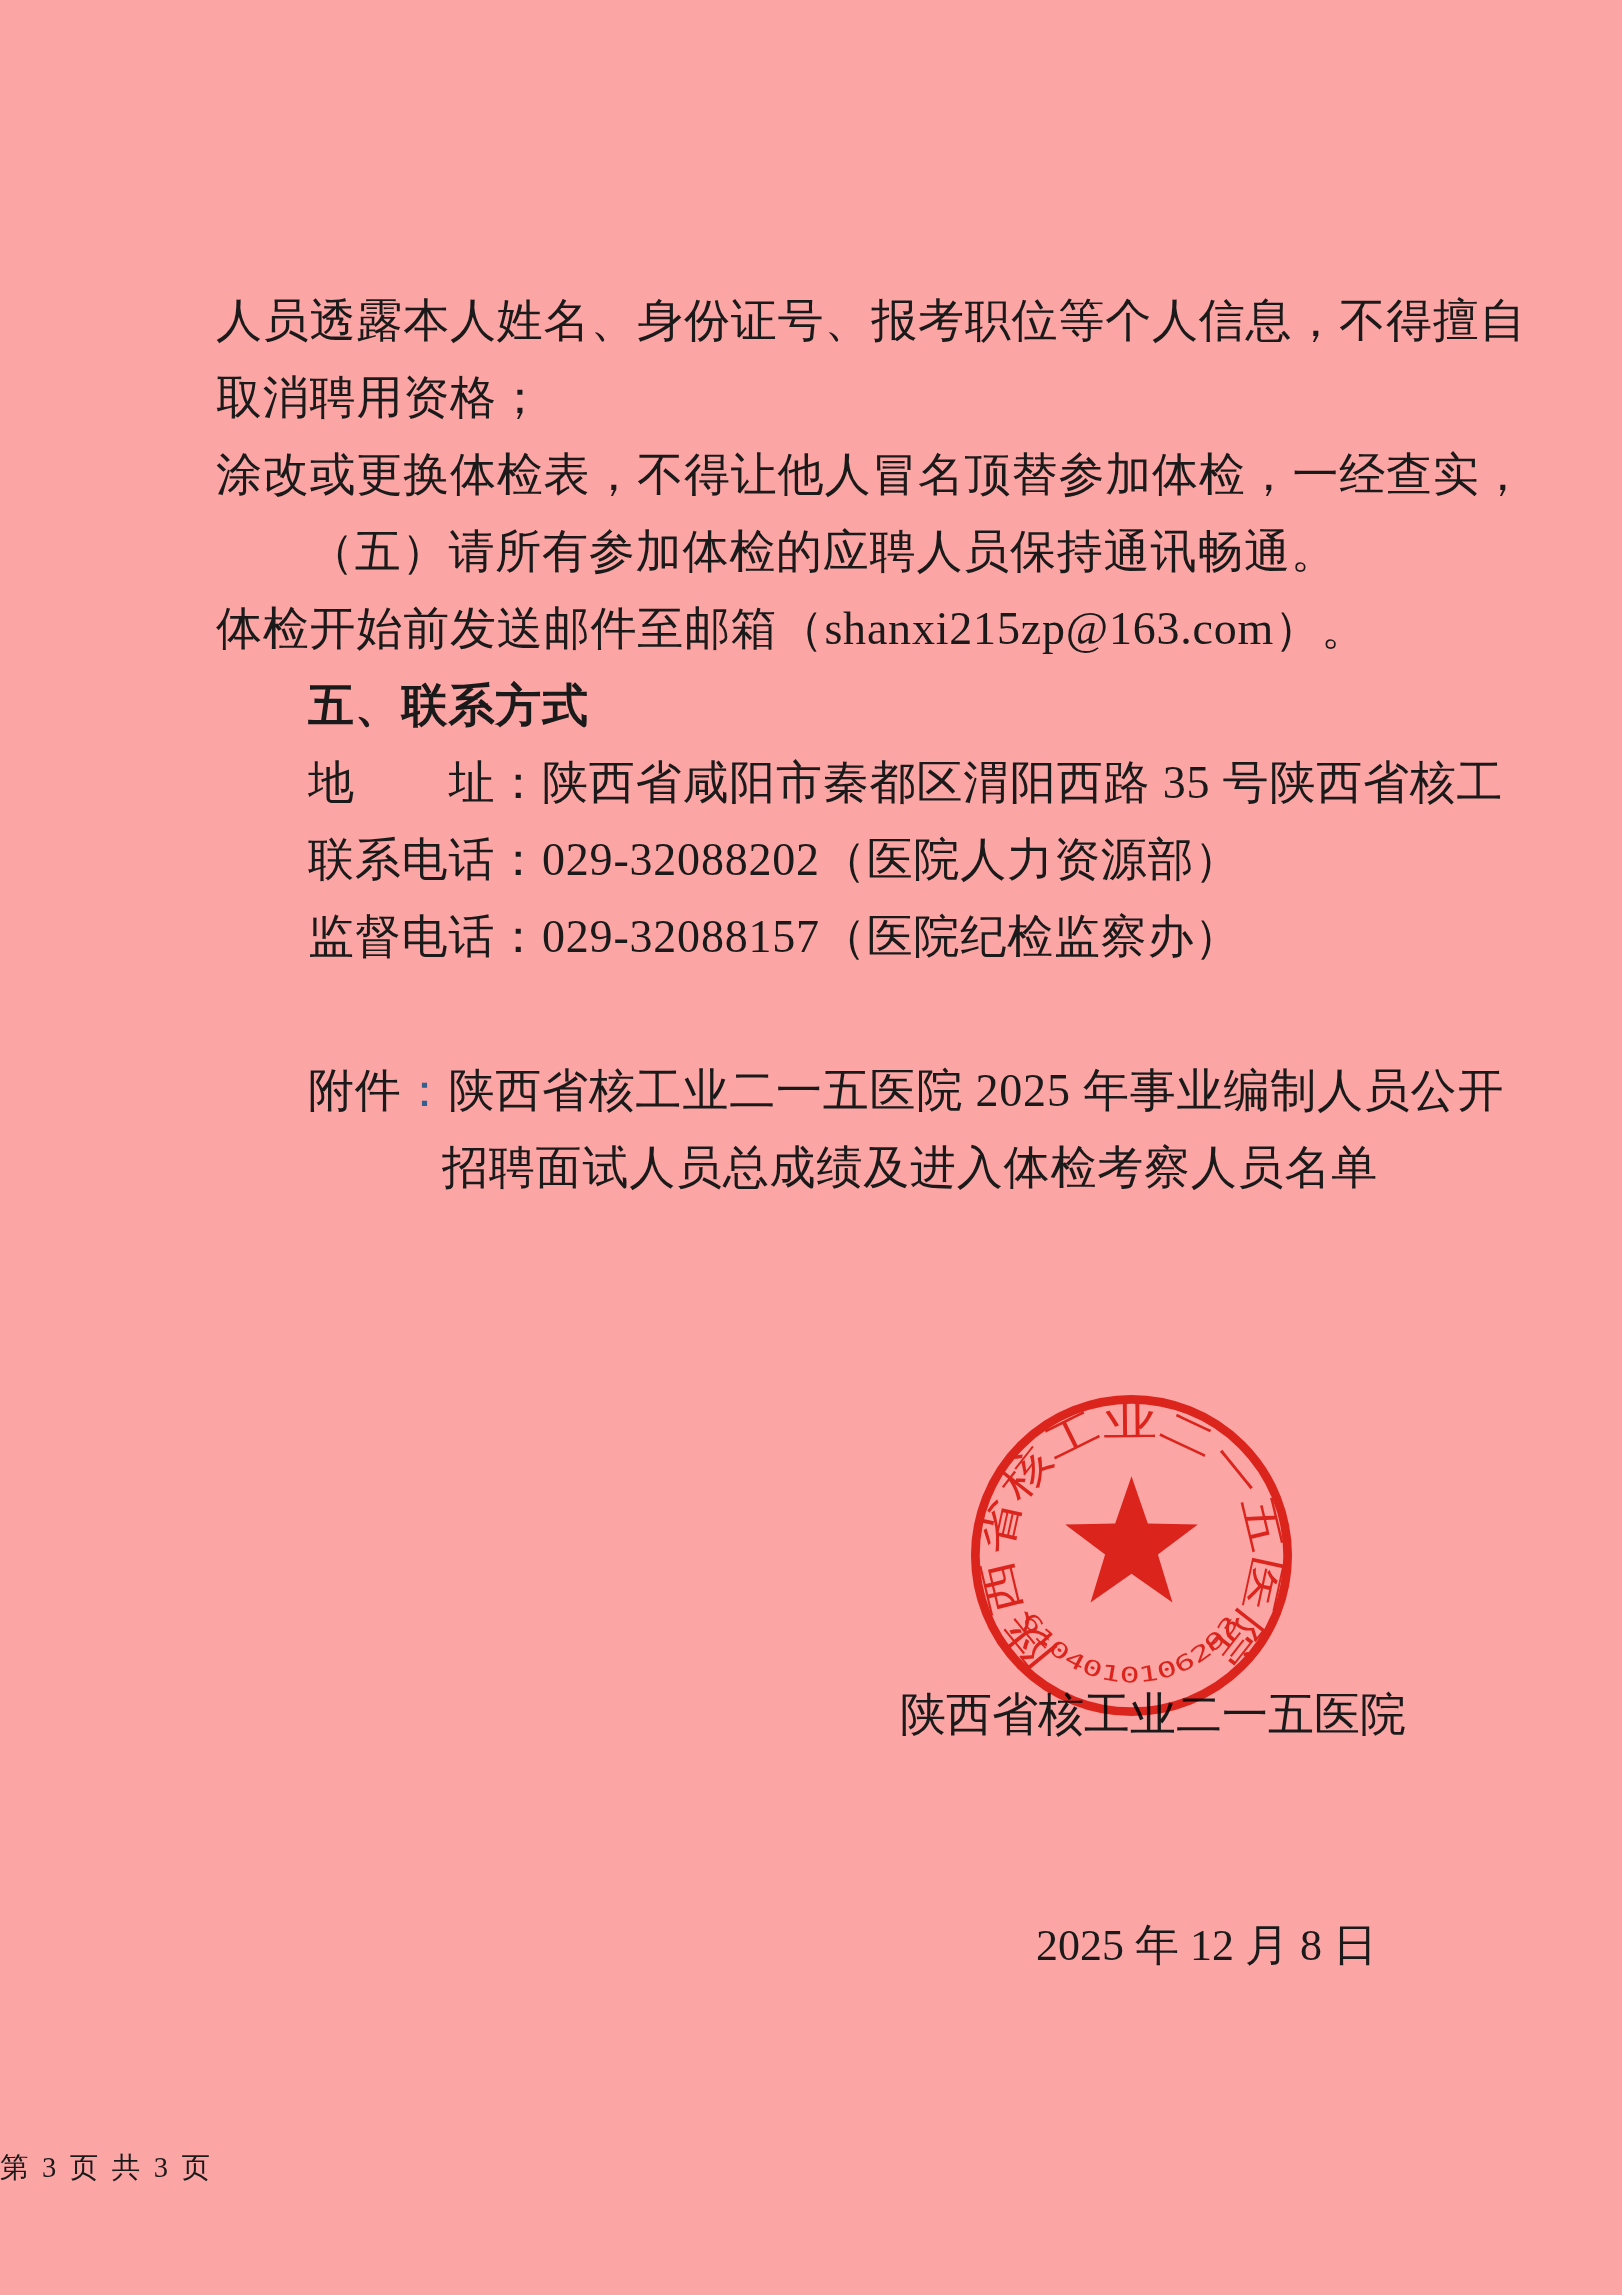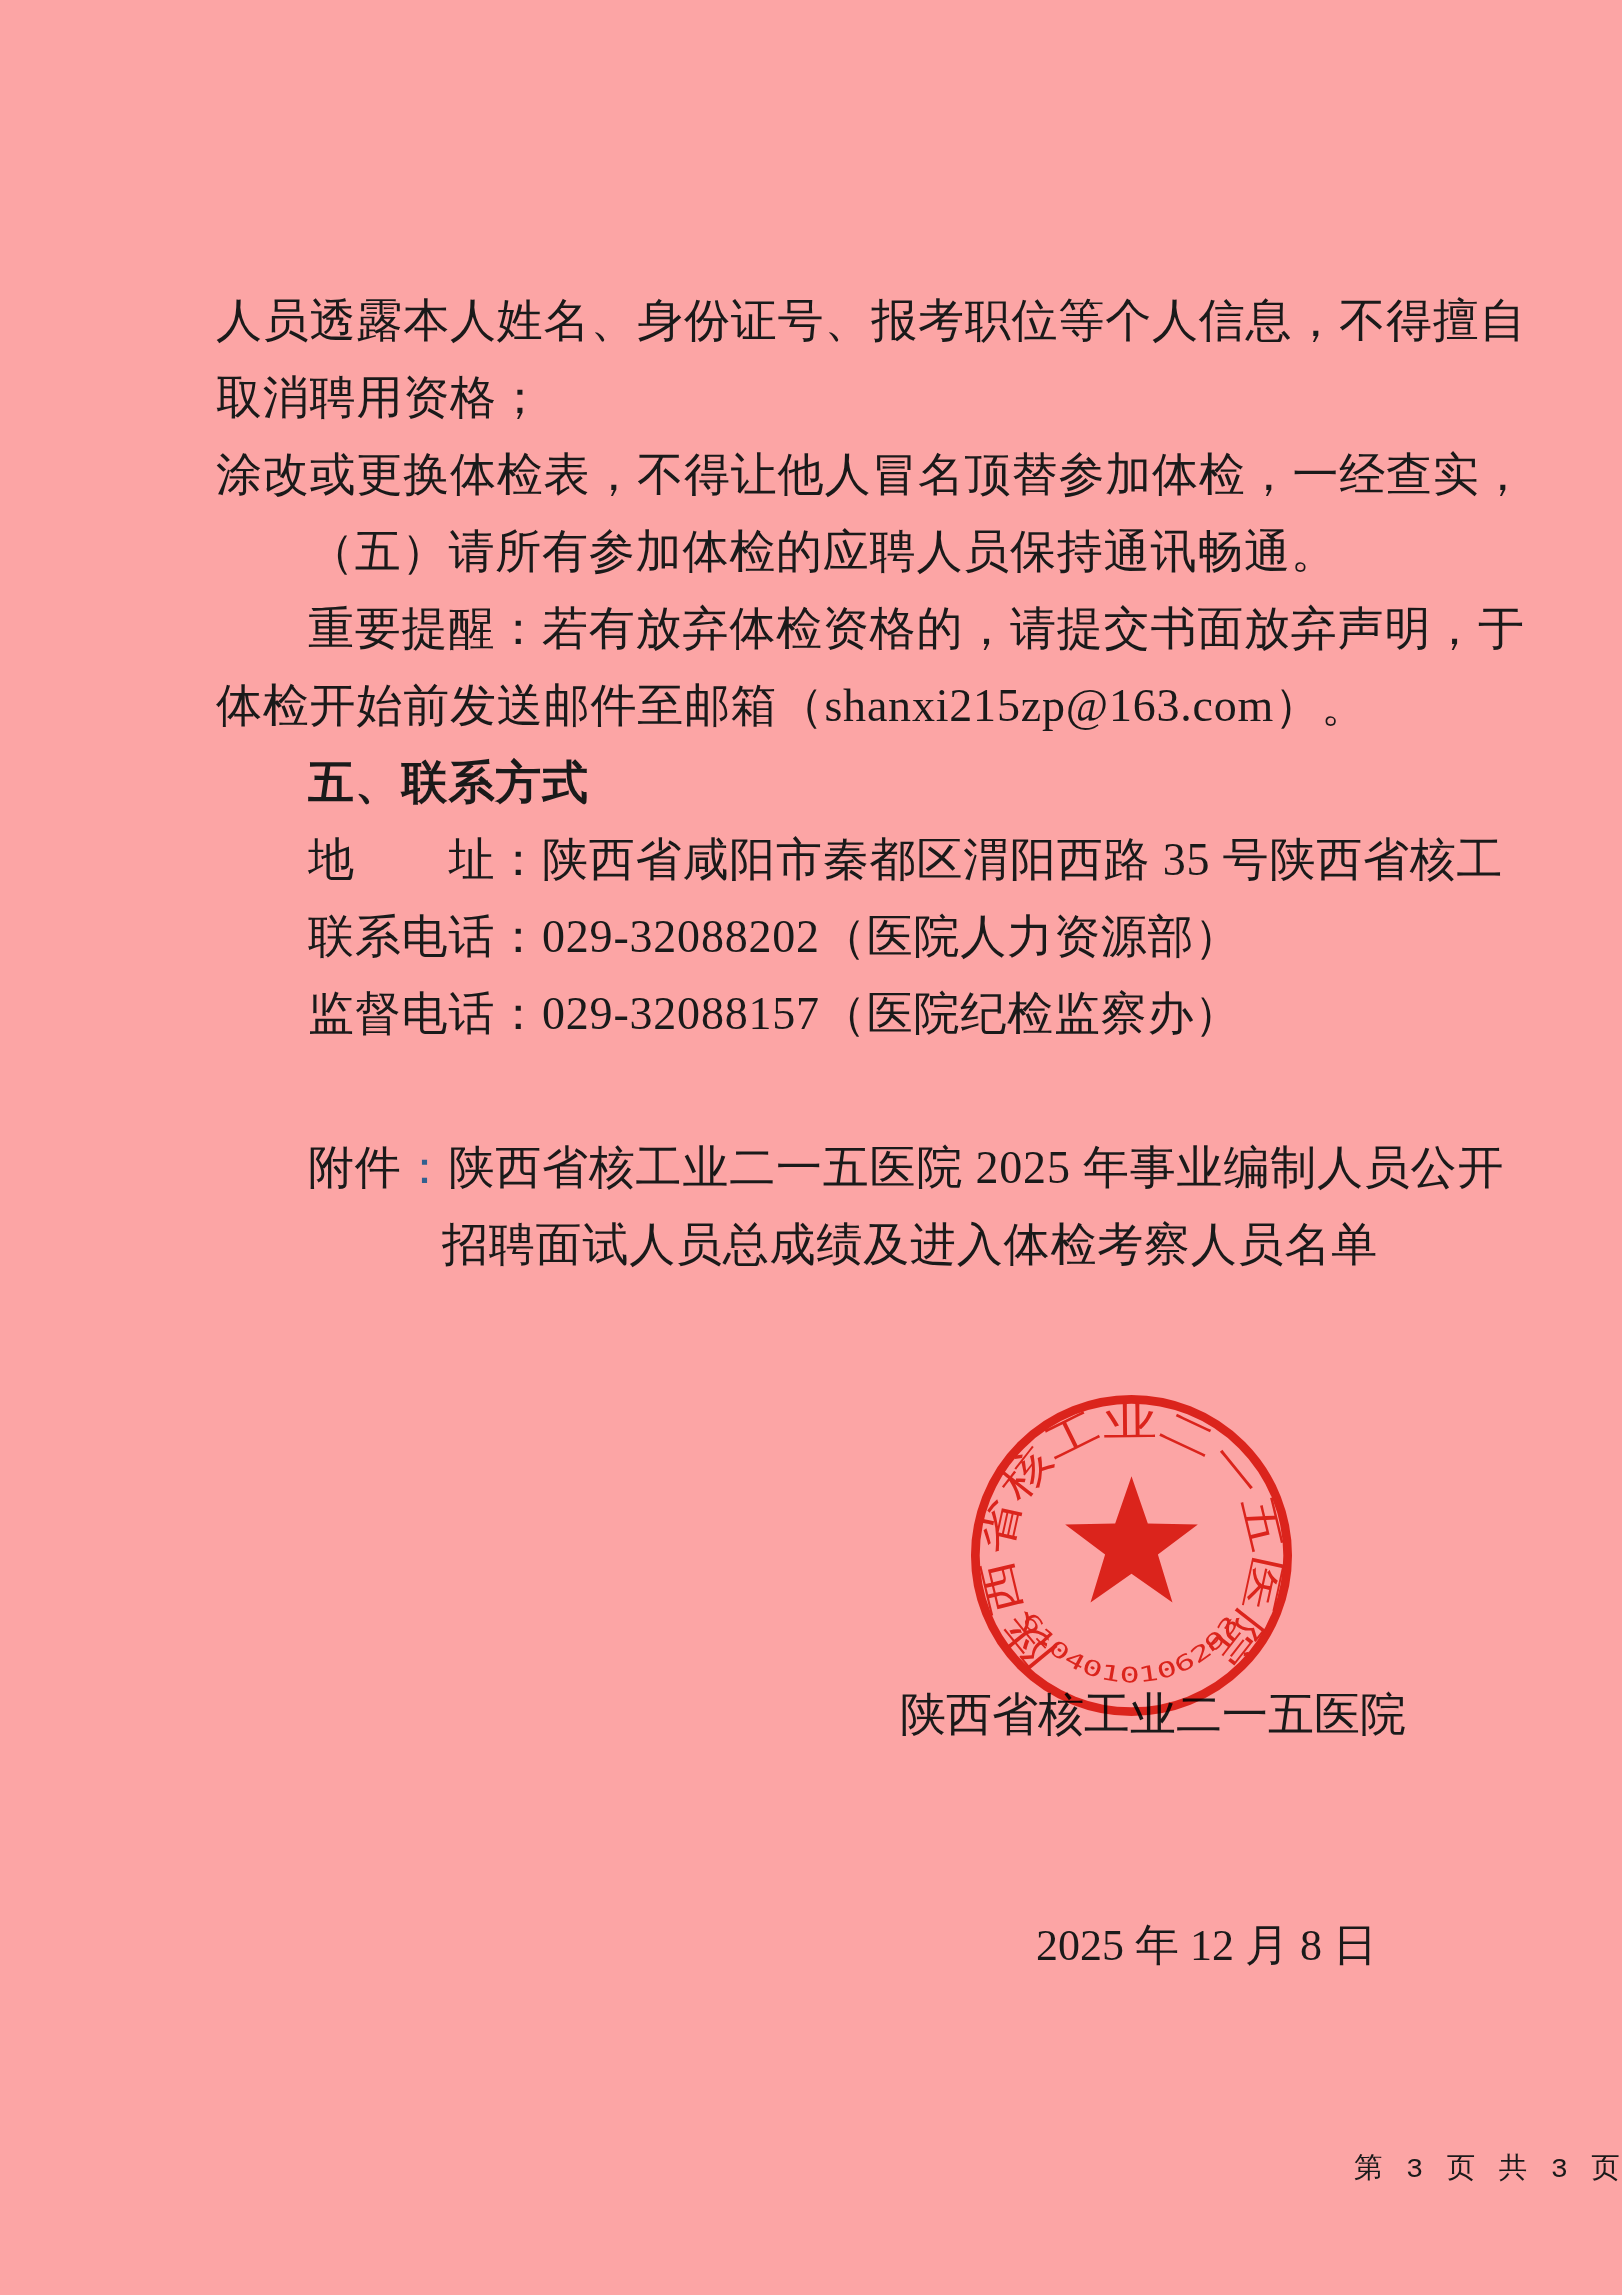--- a/index.html
+++ b/index.html
@@ -27,34 +27,33 @@
     position:absolute;left:900px;top:1522px;width:477px;
     text-align:center;font-size:46px;line-height:77px;white-space:pre;
   }
   .sign .date-line{font-size:44px;text-align:right;}
   .seal{
     position:absolute;left:969px;top:1393px;width:325px;height:325px;
     mix-blend-mode:multiply;opacity:0.95;
   }
   .footer{
     position:absolute;left:0;top:2149px;width:1623px;
-    text-align:right;font-size:28.5px;letter-spacing:3.2px;white-space:pre;font-family:Liberation Mono, monospace;
+    text-align:left;font-size:28.5px;letter-spacing:3.2px;white-space:pre;
   }
 </style>
 </head>
 <body>
 
 <div class="page">
 
   <div class="doc">
     <div class="line">人员透露本人姓名、身份证号、报考职位等个人信息，不得擅自</div>
     <div class="line">取消聘用资格；</div>
     <div class="line">涂改或更换体检表，不得让他人冒名顶替参加体检，一经查实，</div>
     <div class="line indent">（五）请所有参加体检的应聘人员保持通讯畅通。</div>
-    <div class="line indent">重要提醒：若有放弃体检资格的，请提交书面放弃声明，于</div>
     <div class="line">体检开始前发送邮件至邮箱（shanxi215zp@163.com）。</div>
     <div class="line indent bold">五、联系方式</div>
     <div class="line indent">地　　址：陕西省咸阳市秦都区渭阳西路 35 号陕西省核工</div>
     <div class="line indent">联系电话：029-32088202（医院人力资源部）</div>
     <div class="line indent">监督电话：029-32088157（医院纪检监察办）</div>
     <div class="blank"></div>
     <div class="line indent"><span>附件</span><span class="blue">：</span><span>陕西省核工业二一五医院 2025 年事业编制人员公开</span></div>
     <div class="line hang">招聘面试人员总成绩及进入体检考察人员名单</div>
   </div>
 

